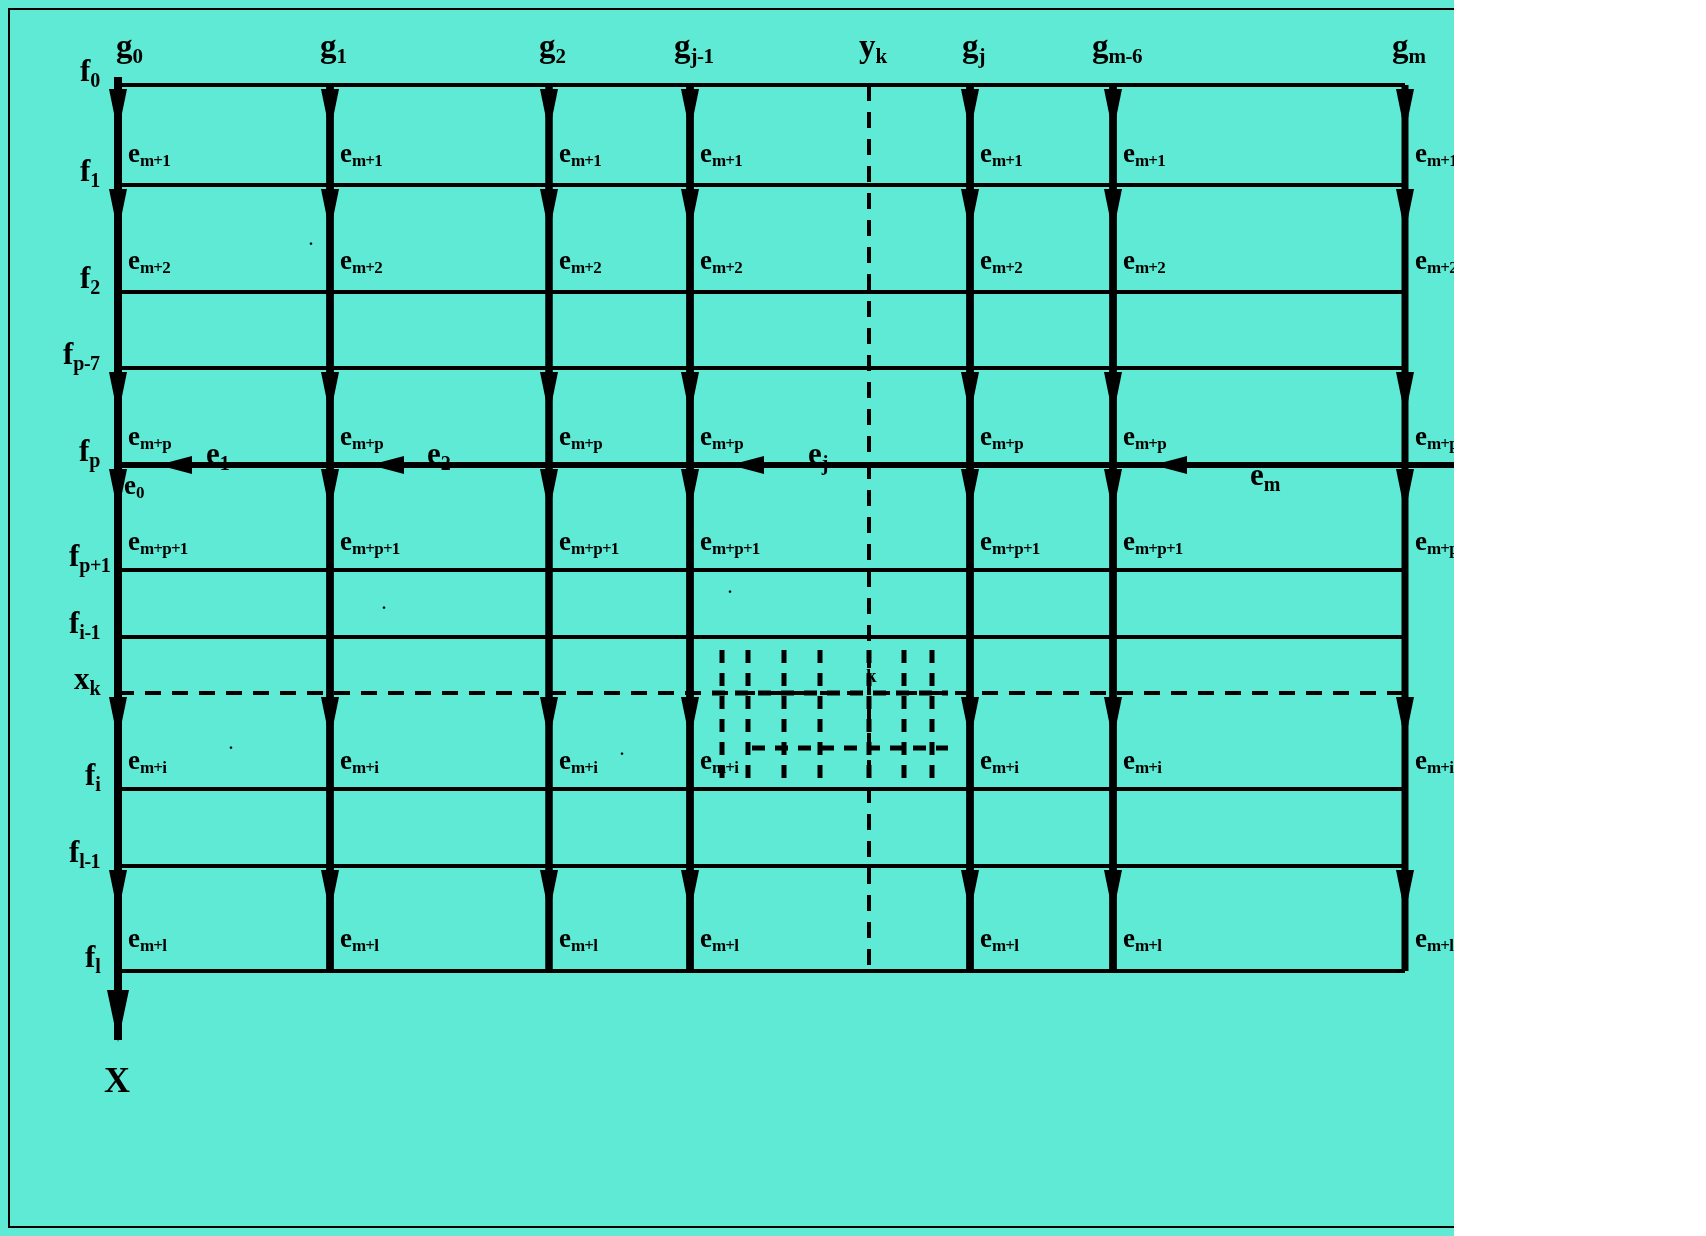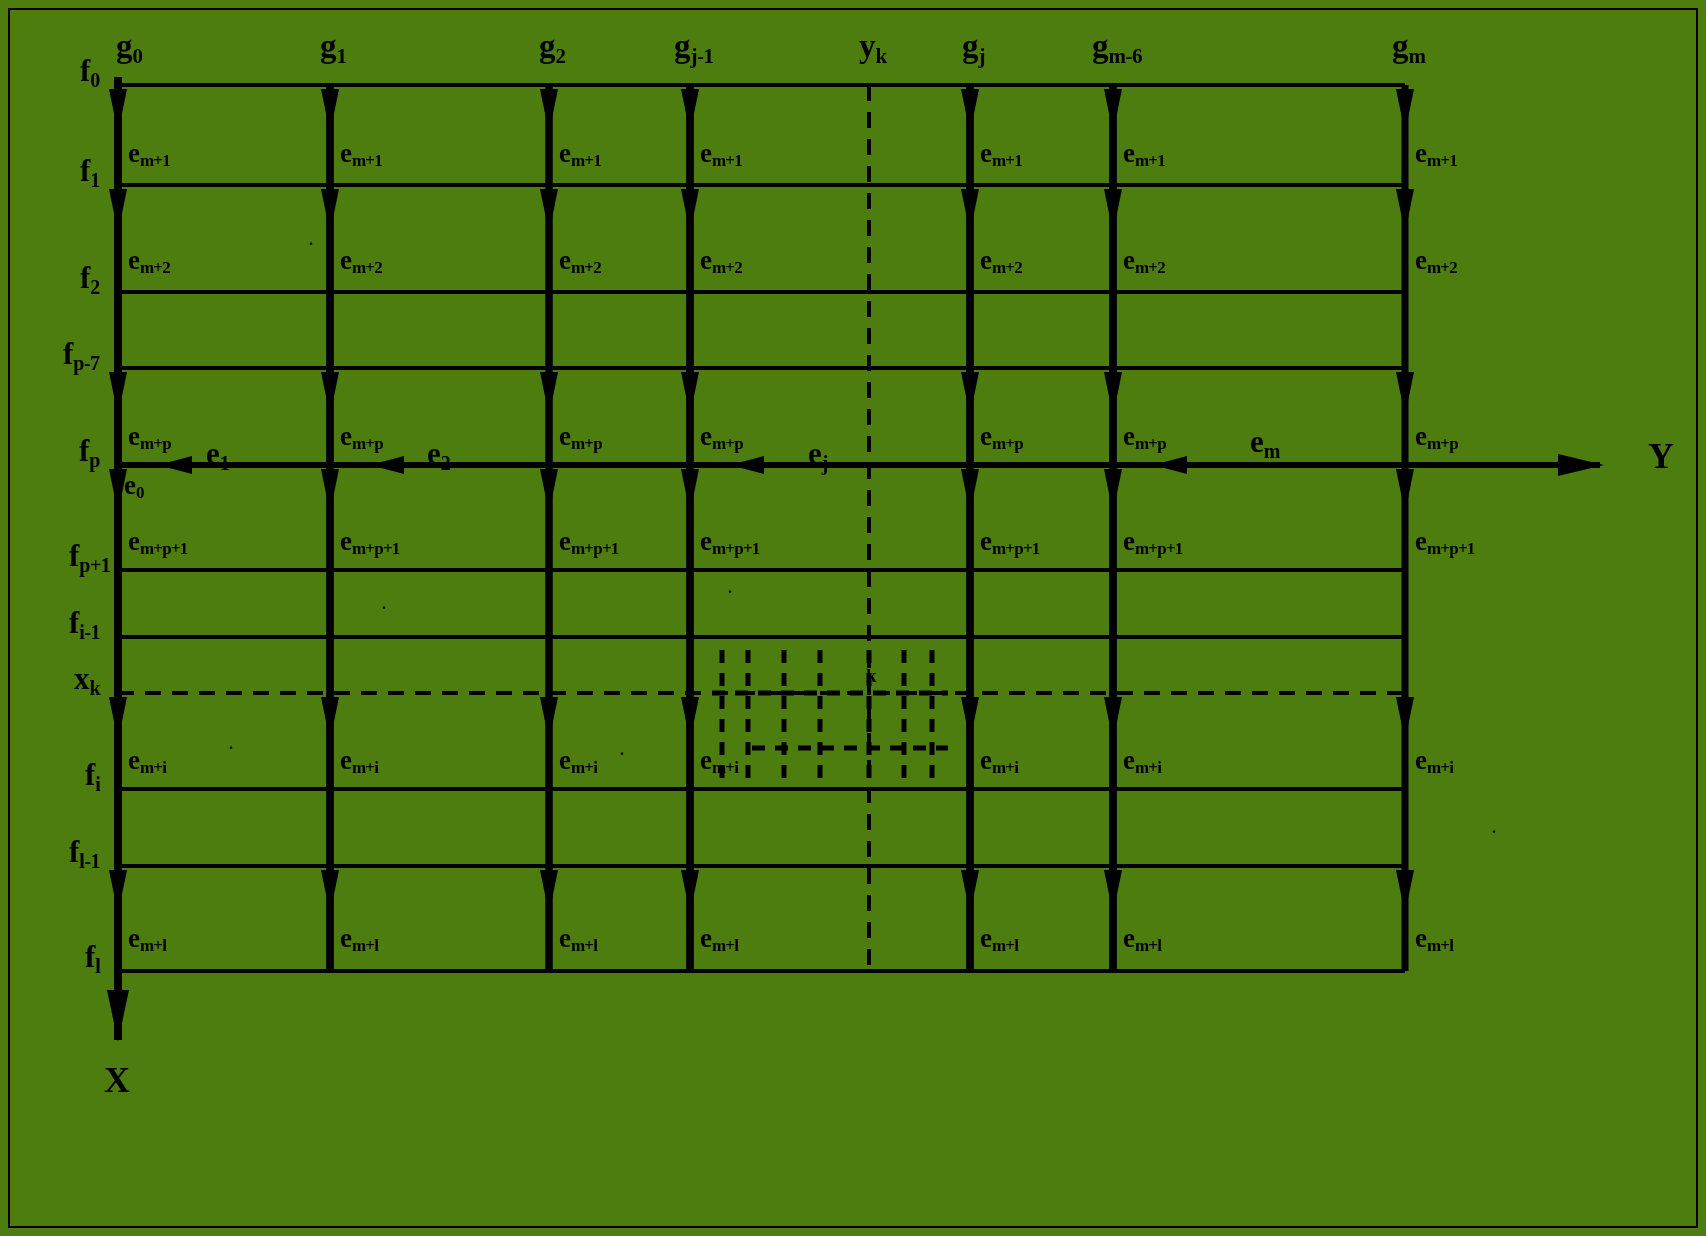--- a/index.html
+++ b/index.html
@@ -1,17 +1,17 @@
 <!DOCTYPE html>
 <html><head>
 <meta charset="utf-8">
 <style>
   html,body{margin:0;padding:0;background:#ffffff;}
   body{font-family:"Liberation Serif", serif;}
-  #stage{position:relative;width:1706px;height:1236px;background:#4d7c0f;overflow:hidden;}
+  #stage{position:relative;width:1454px;height:1236px;background:#5eead4;overflow:hidden;}
   #frame{position:absolute;left:8px;top:8px;width:1690px;height:1220px;border:2px solid #000;box-sizing:border-box;}
   svg#grid{position:absolute;left:0;top:0;width:1706px;height:1236px;}
   .lbl{position:absolute;white-space:nowrap;color:#000;font-weight:bold;line-height:1;}
   
   .rowlab{font-size:31px;}
   .rowlab sub{font-size:20px;vertical-align:-0.28em;letter-spacing:-0.5px;}
   
   .collab{font-size:33px;}
   .collab sub{font-size:21px;vertical-align:-0.28em;letter-spacing:-0.5px;}
   
@@ -197,21 +197,21 @@
       <div class="lbl ecell" style="left: 700px; top: 925px;">e<sub>m+l</sub></div>
       <div class="lbl ecell" style="left: 980px; top: 925px;">e<sub>m+l</sub></div>
       <div class="lbl ecell" style="left: 1123px; top: 925px;">e<sub>m+l</sub></div>
       <div class="lbl ecell" style="left: 1415px; top: 925px;">e<sub>m+l</sub></div>
     </div>
 
   <div id="axislabels">
       <div class="lbl eaxis" style="left: 206px; top: 438px;">e<sub>1</sub></div>
       <div class="lbl eaxis" style="left: 427px; top: 438px;">e<sub>2</sub></div>
       <div class="lbl eaxis" style="left: 808px; top: 438px;">e<sub>j</sub></div>
-      <div class="lbl eaxis" style="left: 1250px; top: 426px; text-align: right;">e<sub>m</sub></div>
+      <div class="lbl eaxis" style="left: 1250px; top: 459px; text-align: right;">e<sub>m</sub></div>
     </div>
 
   <div class="lbl axisname" id="xname" style="left:104px;top:1062px;">X</div>
   <div class="lbl axisname" id="yname" style="left:1648px;top:438px;">Y</div>
 
   <div class="lbl ecell" id="originlab" style="left:124px;top:472px;">e<sub>0</sub></div>
   <div class="lbl ksmall" id="kmark" style="left:866px;top:666px;">k</div>
 
   <div class="lbl" style="left:309px;top:232px;font-size:16px;">.</div>
   <div class="lbl" style="left:382px;top:596px;font-size:16px;">.</div>

